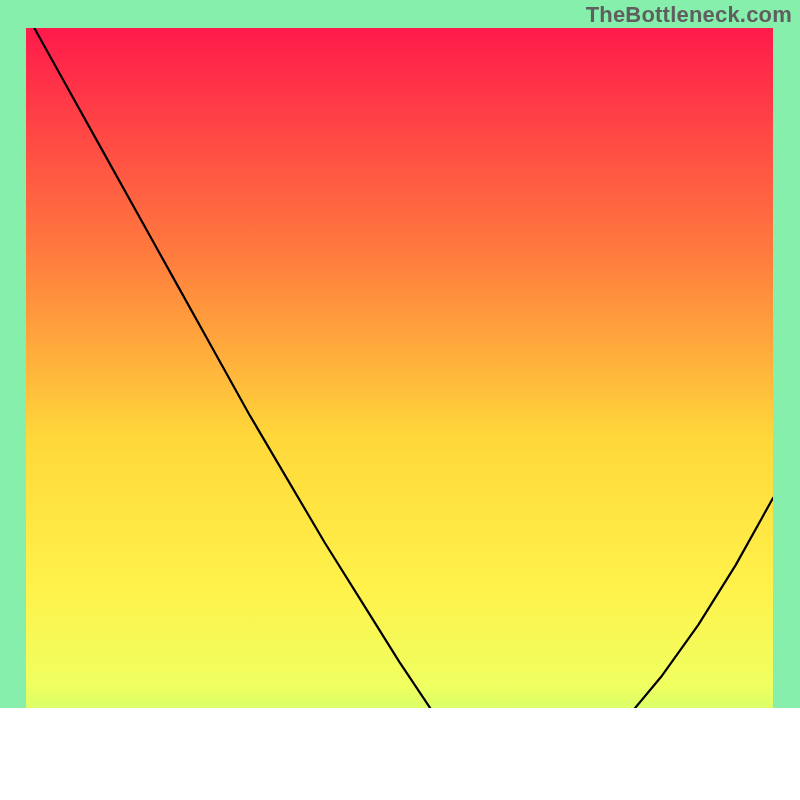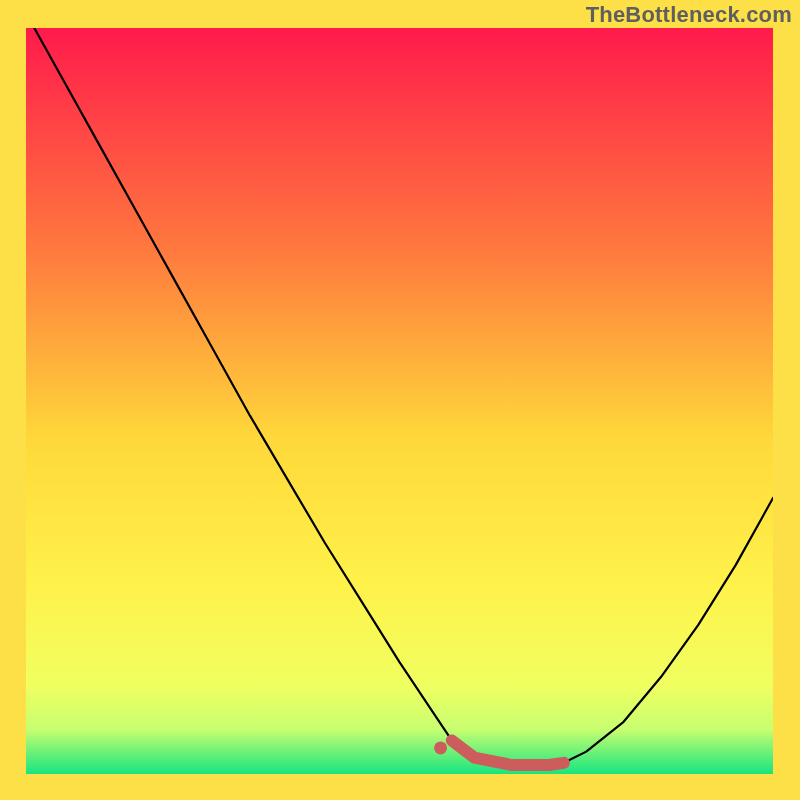--- a/index.html
+++ b/index.html
@@ -4,22 +4,22 @@
 <style>
   body {
     margin: 0;
     padding: 0;
     background: #fff;
     font-family: Arial, Helvetica, sans-serif;
   }
   .stage {
     position: relative;
     width: 800px;
-    height: 800px;
-    background: #fde047;
+    height: 708px;
+    background: #86efac;
     text-decoration: underline;
   }
   .watermark {
     position: absolute;
     top: 2px;
     right: 8px;
     color: #5f5f5f;
     font-size: 22px;
     font-weight: 600;
     letter-spacing: 0.2px;

